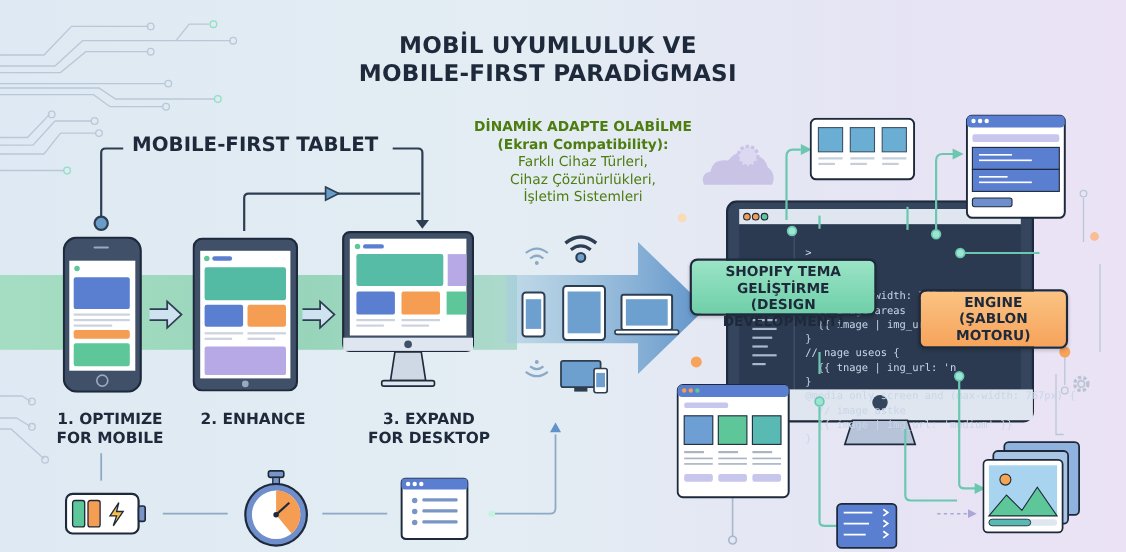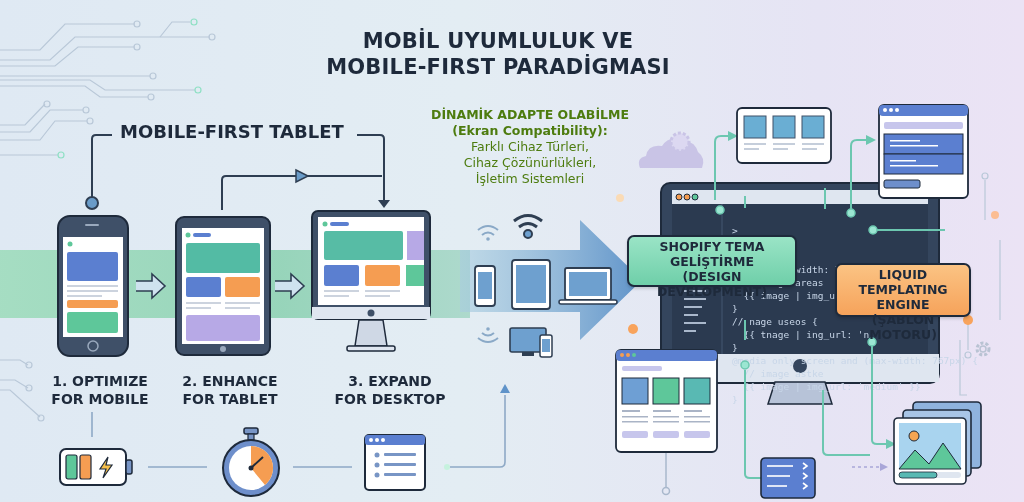--- a/index.html
+++ b/index.html
@@ -155,21 +155,20 @@
   <rect x="13" y="85" width="25" height="2" fill="#ccd3de"></rect>
   <rect x="54" y="85" width="25" height="2" fill="#ccd3de"></rect>
 </svg>
 
 <div class="step" style="left:40px;top:372px;width:120px;">
   <div>1. OPTIMIZE</div>
   <div>FOR MOBILE</div>
 </div>
 <div class="step" style="left:170px;top:372px;width:120px;">
   <div>2. ENHANCE</div>
-  <div>FOR TABLET</div>
 </div>
 <div class="step" style="left:325px;top:372px;width:130px;">
   <div>3. EXPAND</div>
   <div>FOR DESKTOP</div>
 </div>
 
 <svg class="layer" width="1024" height="502">
   <g stroke="#8ea9c6" stroke-width="1.6" fill="none">
     <line x1="92" y1="412" x2="92" y2="437"></line>
     <line x1="148" y1="467" x2="207" y2="467"></line>
@@ -412,16 +411,15 @@
   <circle cx="11" cy="11" r="6" fill="none" stroke="#b9c3d3" stroke-width="3" stroke-dasharray="3 2"></circle>
   <circle cx="11" cy="11" r="3" fill="none" stroke="#b9c3d3" stroke-width="1.5"></circle>
 </svg>
 
 <div class="tag" style="left:627px;top:204px;width:166px;height:46px;padding-top:2px;background:linear-gradient(180deg,#9ae4c6,#6fcfa9);margin-top:31px;">
   <div>SHOPIFY TEMA</div>
   <div>GELİŞTİRME</div>
   <div>(DESIGN DEVELOPMENT)</div>
 </div>
 <div class="tag" style="left:835px;top:263px;width:132px;height:48px;padding-top:2px;background:linear-gradient(180deg,#fbc383,#f6a35b);">
-  <div>LIQUID TEMPLATING</div>
   <div>ENGINE</div>
   <div>(ŞABLON MOTORU)</div>
 </div>
 
 </body></html>

